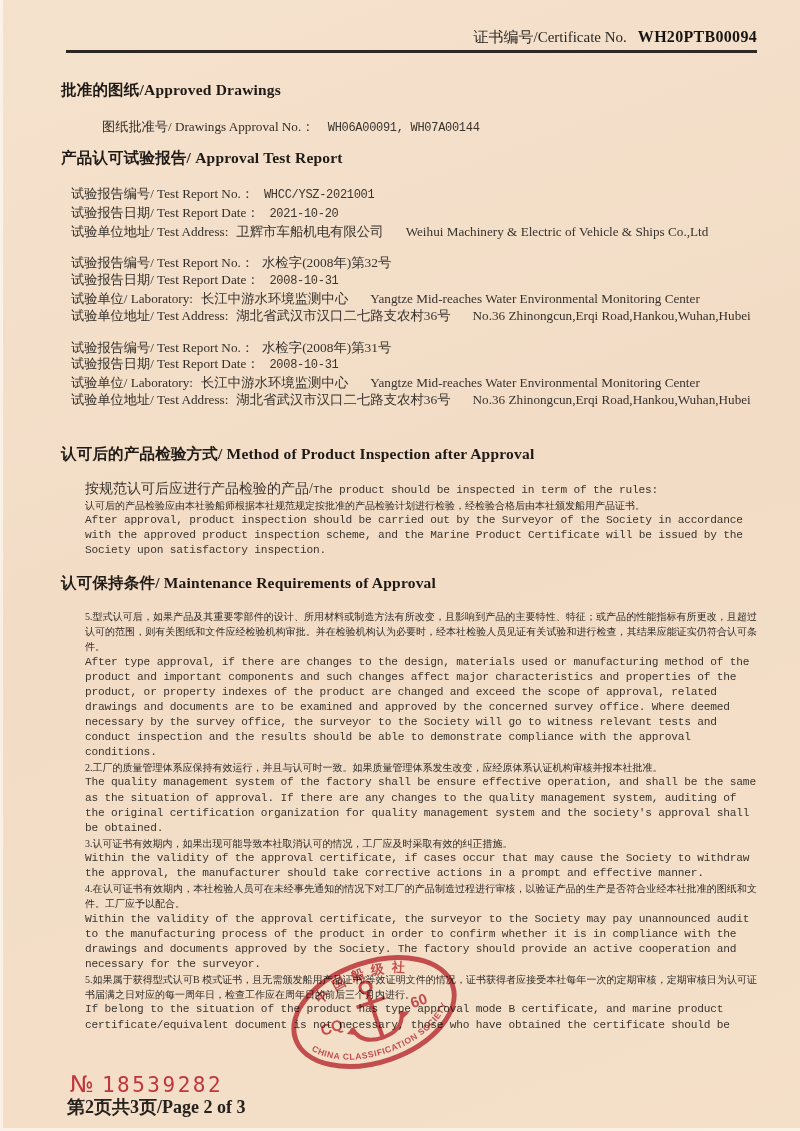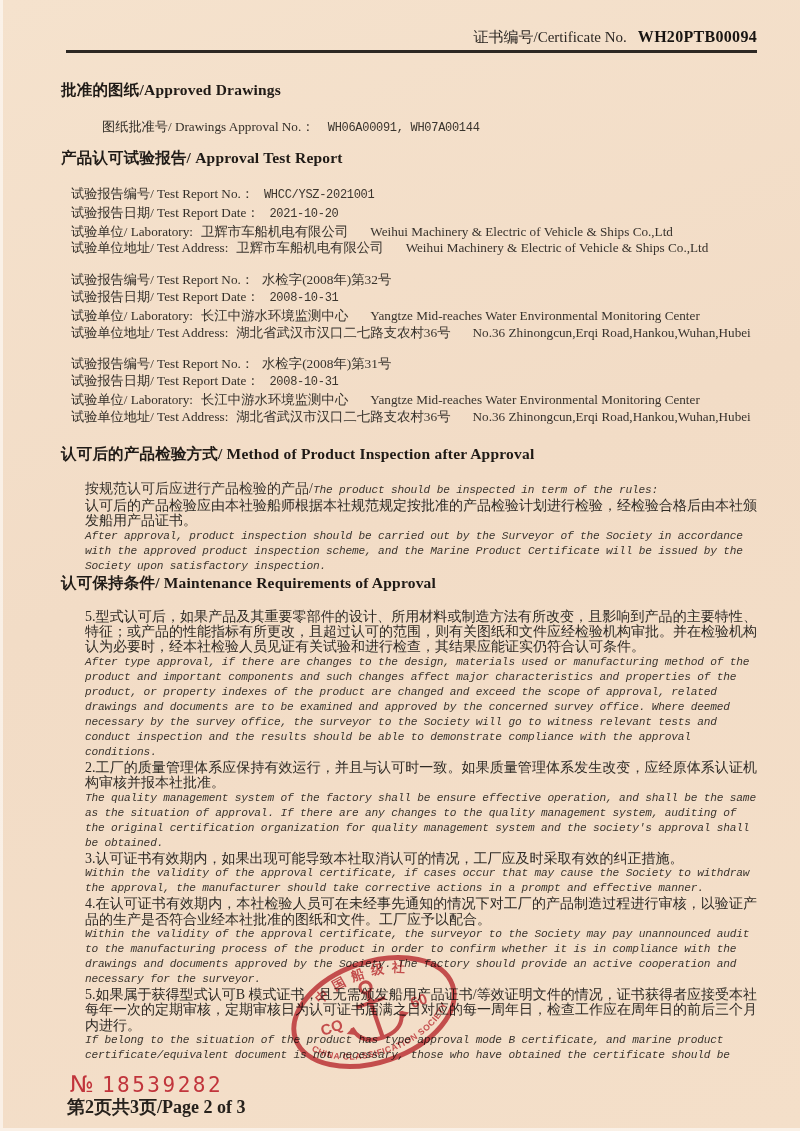--- a/index.html
+++ b/index.html
@@ -23,22 +23,22 @@
   .tw{font-family:"Liberation Mono",monospace;font-size:12px;letter-spacing:-.3px;color:#3a342d;}
   .gap-l{margin-left:10px;}
   .cnname{font-size:13.4px;margin-left:8px;}
   .enname{font-size:13.2px;margin-left:22px;}
   .reports{margin:16px 0 0 71px;width:690px;}
   .report{margin-bottom:15px;}
   .report p{margin:0;line-height:15.8px;}
   .report p.addr{margin-left:-14px;text-indent:14px;}
   .bodywrap{margin:15px 0 0 85px;width:672px;}
   .para{margin:0;}
-  .zh{font-size:14px;line-height:15.2px;text-align:justify;color:#2e2a25;}
-  .en{font-family:"Liberation Mono",monospace;font-size:11.2px;line-height:15.1px;letter-spacing:-.2px;color:#3a342d;font-style:italic;}
+  .zh{font-size:10px;line-height:15.2px;text-align:justify;color:#2e2a25;}
+  .en{font-family:"Liberation Mono",monospace;font-size:11.2px;line-height:15.1px;letter-spacing:-.2px;color:#3a342d;}
   .mixed .zh-inline{font-size:14px;}
   .mixed{line-height:15.2px;}
   
   .page-count{position:absolute;top:1048px;left:67px;font-weight:bold;font-size:18px;color:#26211c;margin-top:47px;}
   .serial{position:absolute;top:1071px;left:70px;color:#c1353c;white-space:nowrap;}
   .serial .no-sign{font-family:"DejaVu Sans",sans-serif;font-size:23px;}
   .serial .digits{font-family:"DejaVu Sans Mono",monospace;font-size:21px;letter-spacing:2.5px;margin-left:8px;}
   
   .stamp{position:absolute;left:259px;top:927px;width:230px;height:170px;opacity:.82;mix-blend-mode:multiply;pointer-events:none;}
   .stamp text{fill:#c2333e;}
@@ -62,21 +62,20 @@
     </p>
   </div>
 
   <div class="abs" style="top:148px;">
     <h2 class="sec">产品认可试验报告/ Approval Test Report</h2>
     <div class="reports">
 
       <div class="report">
         <p><span class="lbl">试验报告编号/ Test Report No.：</span><span class="tw gap-l">WHCC/YSZ-2021001</span></p>
         <p><span class="lbl">试验报告日期/ Test Report Date：</span><span class="tw gap-l">2021-10-20</span></p>
-        <p><span class="lbl">试验单位/ Laboratory:</span><span class="cnname">卫辉市车船机电有限公司</span><span class="enname">Weihui Machinery &amp; Electric of Vehicle &amp; Ships Co.,Ltd</span></p>
         <p class="addr"><span class="lbl">试验单位地址/ Test Address:</span><span class="cnname">卫辉市车船机电有限公司</span><span class="enname">Weihui Machinery &amp; Electric of Vehicle &amp; Ships Co.,Ltd</span></p>
       </div>
 
       <div class="report">
         <p><span class="lbl">试验报告编号/ Test Report No.：</span><span class="cnname">水检字(2008年)第32号</span></p>
         <p><span class="lbl">试验报告日期/ Test Report Date：</span><span class="tw gap-l">2008-10-31</span></p>
         <p><span class="lbl">试验单位/ Laboratory:</span><span class="cnname">长江中游水环境监测中心</span><span class="enname">Yangtze Mid-reaches Water Environmental Monitoring Center</span></p>
         <p class="addr"><span class="lbl">试验单位地址/ Test Address:</span><span class="cnname">湖北省武汉市汉口二七路支农村36号</span><span class="enname">No.36 Zhinongcun,Erqi Road,Hankou,Wuhan,Hubei</span></p>
       </div>
 

